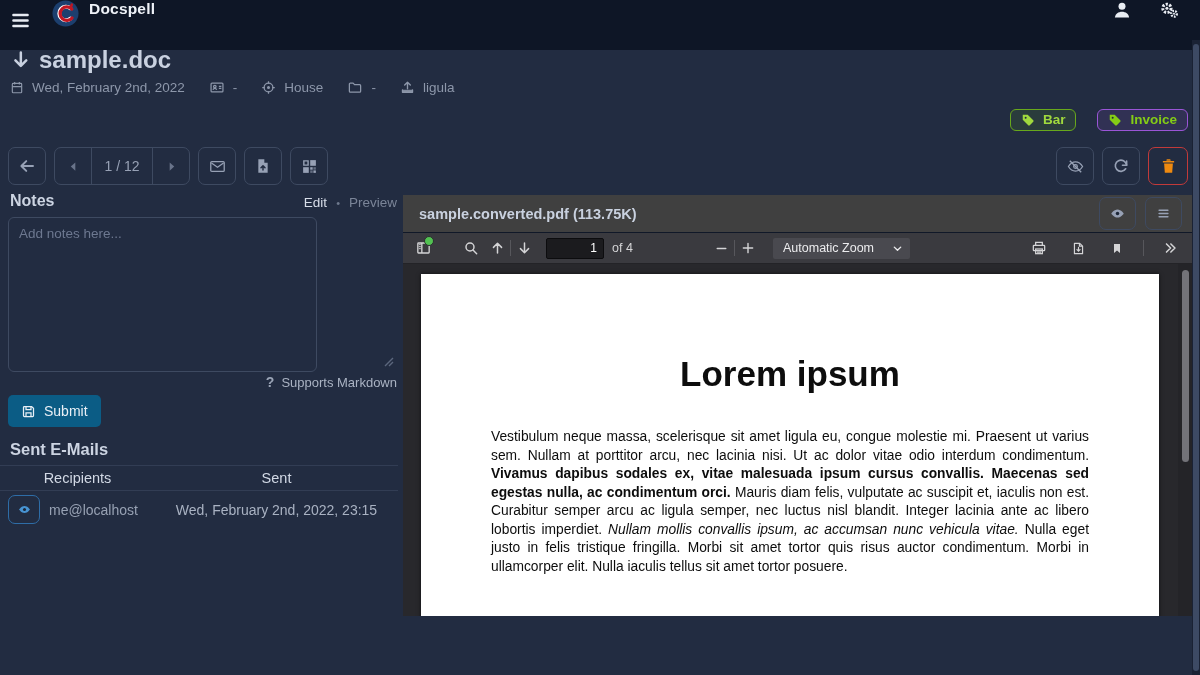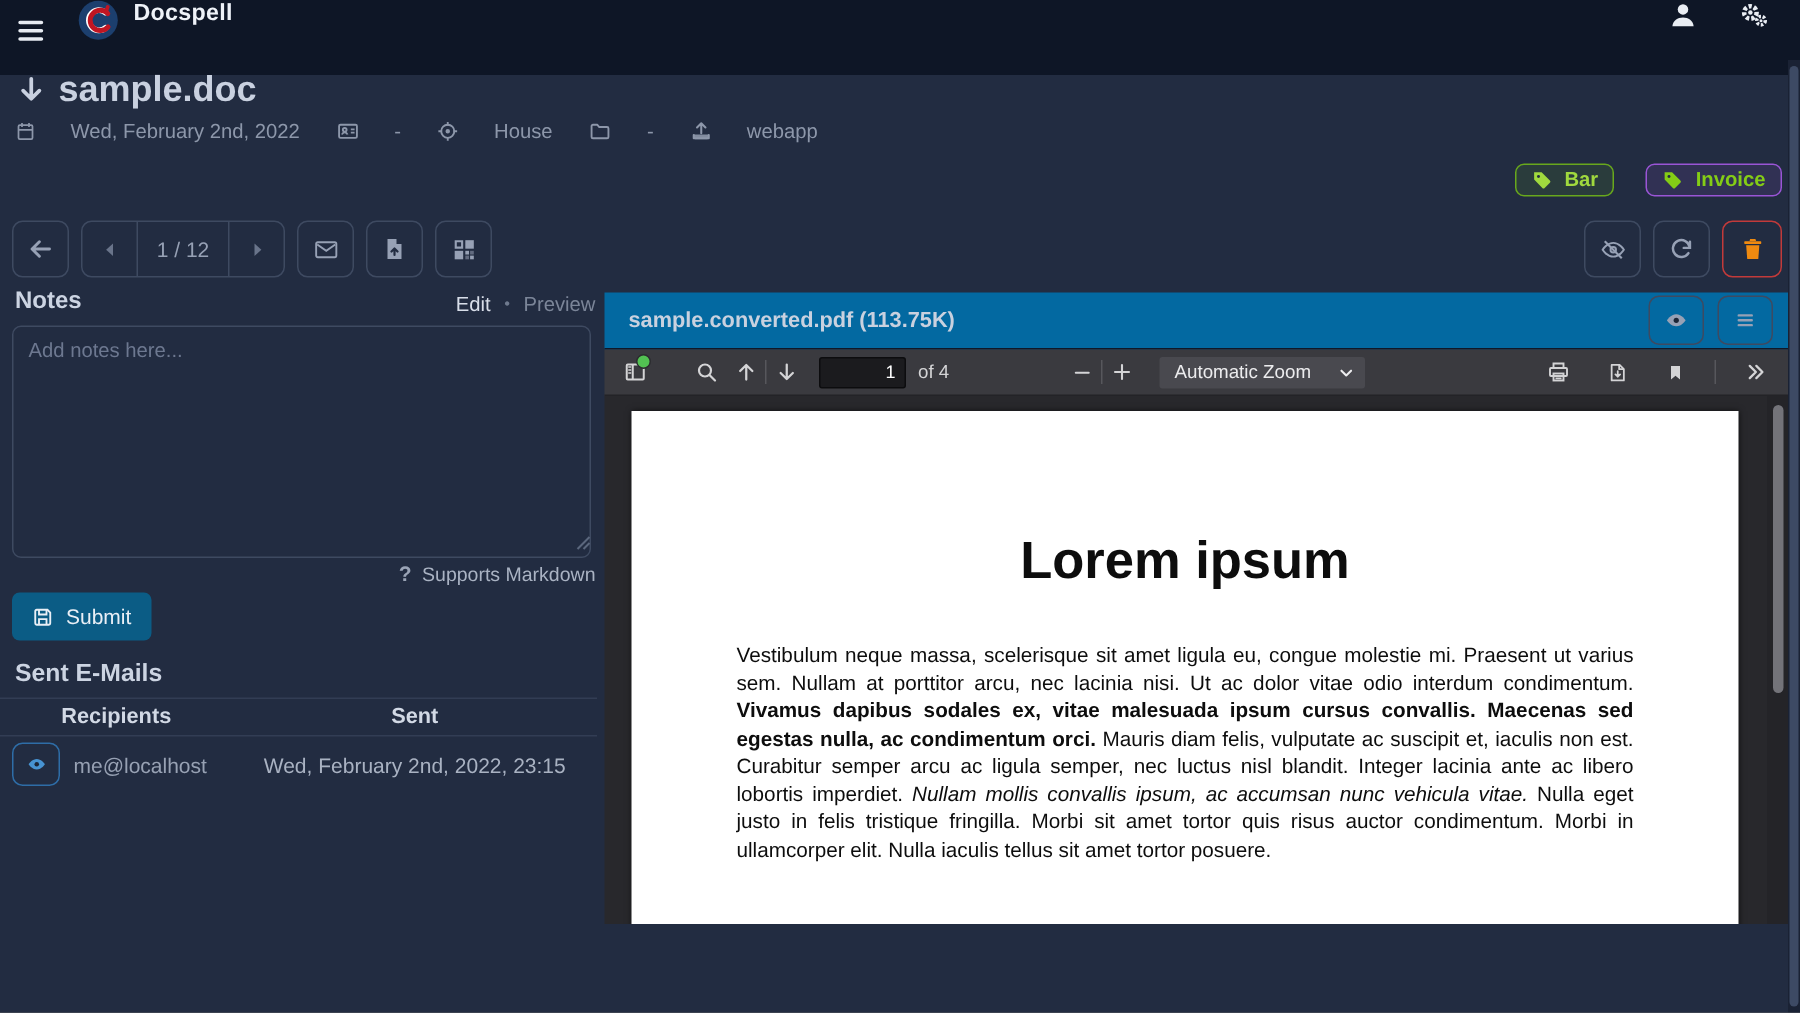--- a/index.html
+++ b/index.html
@@ -14,21 +14,21 @@
   .logo{margin-left:12px;width:27px;height:27px;}
   .brand{margin-left:10px;font-size:15.5px;font-weight:bold;color:#eef2f8;letter-spacing:.2px;}
   .topbar-right{margin-left:auto;display:flex;align-items:center;gap:26px;padding-right:20px;color:#e9edf3;}
   .topbar-right .tb-icon{cursor:pointer;}
 
   
   .doc-title-row{position:absolute;top:46px;left:10px;display:flex;align-items:center;gap:9px;
                  font-size:24px;font-weight:bold;color:#c9d1e0;}
   .doc-meta-row{position:absolute;top:80px;left:10px;display:flex;align-items:center;gap:7px;
                 font-size:13.5px;color:#8d97aa;}
-  .meta-item{display:flex;align-items:flex-start;gap:23px;}
+  .meta-item{display:flex;align-items:flex-start;gap:8px;}
   .meta-gap{width:10px;}
 
   
   .tags-row{position:absolute;top:109px;right:12px;display:flex;gap:21px;}
   .tag{display:flex;align-items:center;gap:8px;padding:2px 10px 3px;border:1.5px solid;border-radius:6px;
        font-size:13.5px;font-weight:bold;cursor:pointer;}
   .tag-green{border-color:#68a81c;color:#a0d93e;background:rgba(104,168,28,.13);}
   .tag-purple{border-color:#9a55d6;color:#84cc16;background:rgba(154,85,214,.13);}
 
   
@@ -42,48 +42,48 @@
   .toolbar-right{position:absolute;top:147px;right:12px;display:flex;gap:8px;}
   .btn-danger{border:1.5px solid #c23a3a;color:#ef8a10;width:40px;}
 
   
   .notes-head{position:absolute;top:192px;left:10px;font-size:16px;font-weight:bold;color:#ccd4e2;}
   .notes-links{position:absolute;top:195px;left:8px;width:389px;display:flex;justify-content:flex-end;
                align-items:center;gap:9px;font-size:13.5px;}
   .link-active{color:#d8dee9;cursor:pointer;}
   .link-dot{color:#6f7a8e;font-size:11px;}
   .link-muted{color:#7b8598;cursor:pointer;}
-  .notes-area{position:absolute;top:217px;left:8px;width:386px;height:155px;box-sizing:border-box;
+  .notes-area{position:absolute;top:217px;left:8px;width:309px;height:155px;box-sizing:border-box;
               background:transparent;border:1px solid #3e4a61;border-radius:6px;padding:8px 10px;
               color:#c7cfdd;font-family:"Liberation Sans","DejaVu Sans",sans-serif;font-size:13.5px;resize:none;outline:none;}
   .notes-area::placeholder{color:#6d7890;}
   .resize-handle{position:absolute;top:357px;left:384px;color:#5b677d;}
   .markdown-hint{position:absolute;top:374px;left:8px;width:389px;display:flex;justify-content:flex-end;
                  align-items:center;gap:7px;font-size:13px;color:#aab3c3;}
   .q-icon{font-weight:bold;font-size:14px;color:#9aa4b6;}
   .submit-btn{position:absolute;top:395px;left:8px;height:32px;padding:0 13px;background:#0b5c85;border:none;
               border-radius:5px;color:#e9eff6;font-size:14px;display:flex;align-items:center;gap:8px;cursor:pointer;
               font-family:"Liberation Sans","DejaVu Sans",sans-serif;}
 
   
   .sent-head{position:absolute;top:440px;left:10px;font-size:16.5px;font-weight:bold;color:#ccd4e2;}
   .sent-table{position:absolute;top:465px;left:0;width:398px;}
   .sent-thead{display:flex;align-items:center;height:24px;border-top:1px solid #323d54;border-bottom:1px solid #323d54;
-              font-weight:bold;font-size:14.5px;color:#d2d9e5;}
+              font-weight:normal;font-size:14.5px;color:#d2d9e5;}
   .th-recipients{width:155px;text-align:center;}
   .th-sent{flex:1;text-align:center;}
   .sent-row{display:flex;align-items:center;height:37px;font-size:14px;}
   .cell-recipients{width:155px;display:flex;align-items:center;gap:9px;padding-left:8px;box-sizing:border-box;color:#97a1b3;}
   .cell-sent{flex:1;text-align:center;color:#a9b2c2;}
   .eye-btn{width:30px;height:27px;border:1px solid #2e6da7;border-radius:7px;color:#4793d2;background:transparent;
            display:flex;align-items:center;justify-content:center;cursor:pointer;flex:none;}
 
   
   .pdf-panel{position:absolute;left:403px;top:195px;width:789px;height:480px;}
-  .pdf-header{height:38px;background:#0369a1;border-bottom:1px solid #101828;display:flex;align-items:center;
+  .pdf-header{height:38px;background:#404040;border-bottom:1px solid #101828;display:flex;align-items:center;
               padding:0 10px 0 16px;box-sizing:border-box;}
   .pdf-filename{font-size:14.5px;font-weight:bold;color:#c9d1df;}
   .pdf-header-actions{margin-left:auto;display:flex;gap:9px;}
   .pdf-hbtn{width:37px;height:33px;}
 
   .pdf-toolbar{position:relative;height:30px;background:#3a3a3f;border-bottom:1px solid #232327;
                display:flex;align-items:center;color:#d4d4d6;}
   .ptb-btn{display:flex;align-items:center;justify-content:center;width:26px;height:26px;cursor:pointer;color:#d4d4d6;}
   .ptb-sep{width:1px;height:16px;background:#57575c;}
   .ptb-left{display:flex;align-items:center;padding-left:7px;}
@@ -207,21 +207,21 @@
     </span>
     <span class="meta-gap"></span>
     <span class="meta-item">
       <span>
         <svg width="15" height="15" viewBox="0 0 24 24" fill="none" stroke="currentColor" stroke-width="2.2" stroke-linecap="round" stroke-linejoin="round">
             <path d="M12 14V4M7.5 8L12 3.5 16.5 8"></path>
             <path d="M4 15.5V19a1.5 1.5 0 0 0 1.5 1.5h13A1.5 1.5 0 0 0 20 19v-3.5" fill="currentColor" stroke="none" opacity=".9"></path>
             <path d="M4 16v3.5h16V16"></path>
           </svg>
       </span>
-      <span>webapp</span>
+      <span>ligula</span>
     </span>
   </div>
 
   <div class="tags-row">
     <span class="tag tag-green">
       <span>
         <svg width="14" height="14" viewBox="0 0 24 24" fill="currentColor">
             <path d="M3 3h8.5L21 12.5a1.8 1.8 0 0 1 0 2.6l-6 6a1.8 1.8 0 0 1-2.6 0L3 11.5z"></path>
             <circle cx="8" cy="8" r="1.7" fill="#222c41"></circle>
           </svg>

